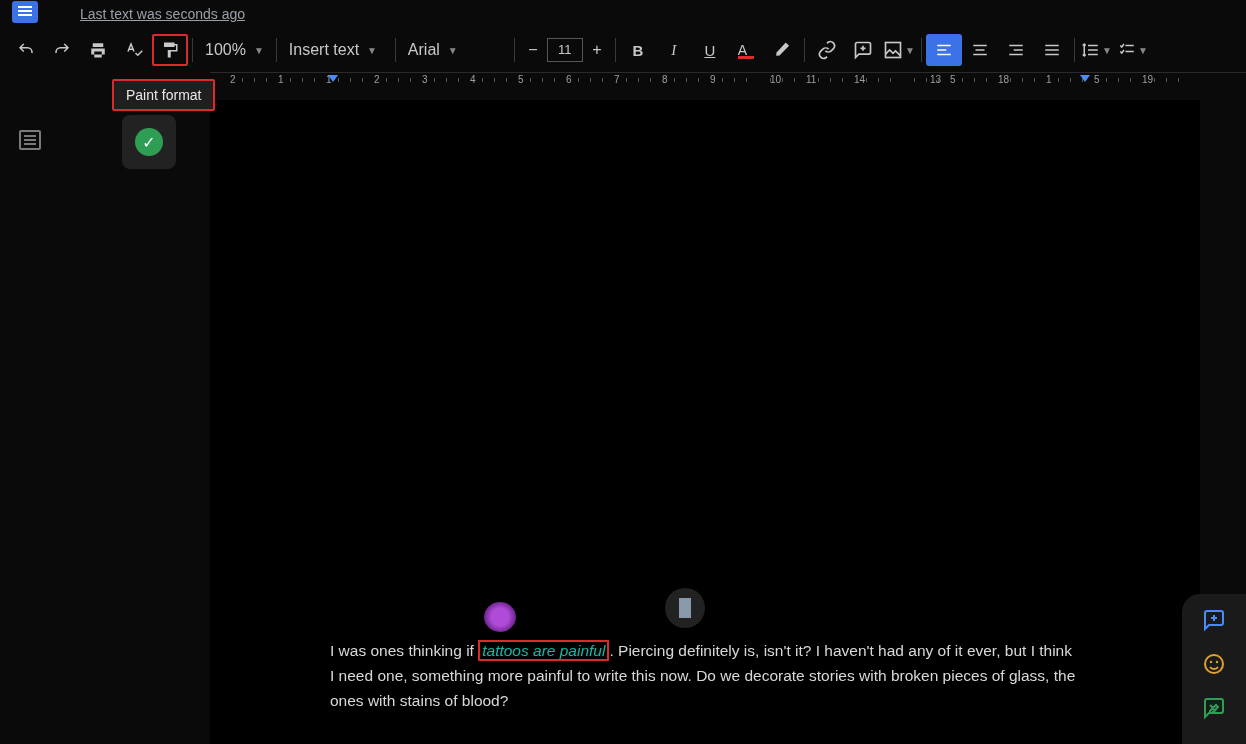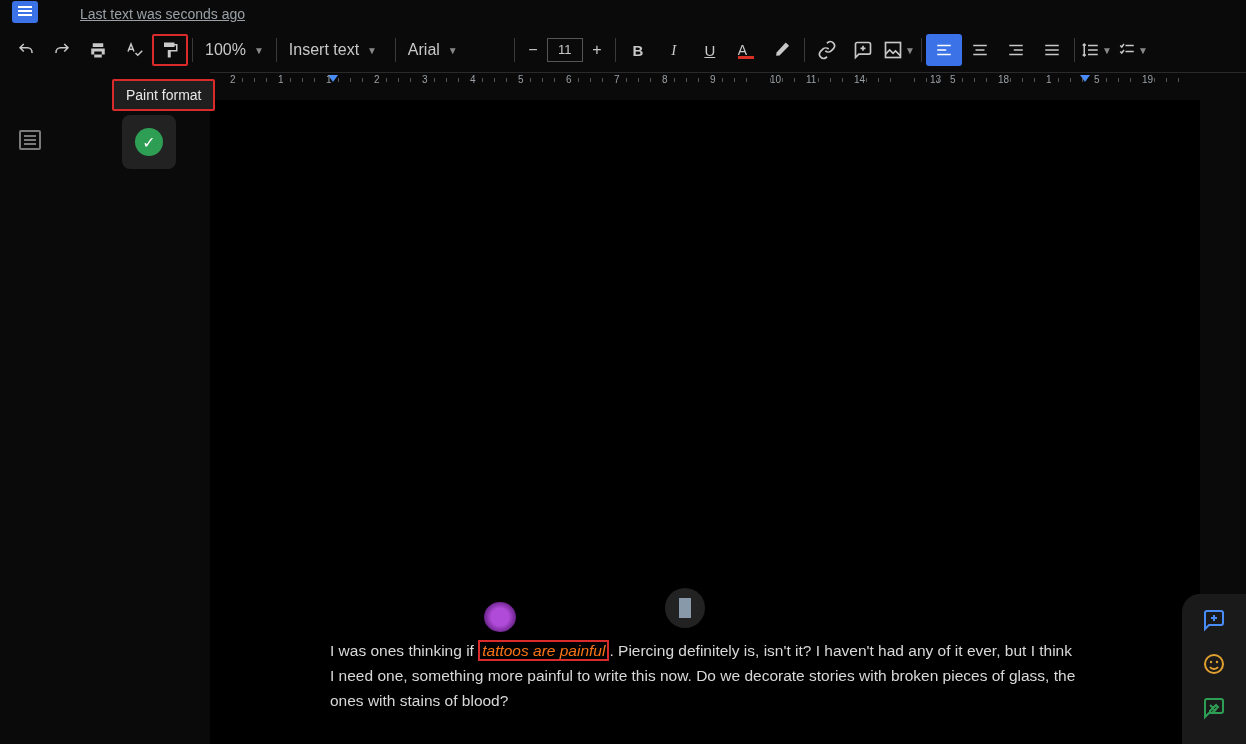--- a/index.html
+++ b/index.html
@@ -193,21 +193,21 @@
     position:absolute;
     top: 538px;
     left: 120px;
     right: 120px;
     font-size: 15.5px;
     line-height: 25px;
     color:#d8d8d8;
   }
   .doc-text .hl {
     font-style: italic;
-    color:#f97316;
+    color:#14b8a6;
     border:2px solid #d92b2b;
     padding: 0 2px;
   }
   .avatar {
     position:absolute;
     border-radius:50%;
   }
   .avatar.a1 {
     width:32px;height:30px;
     top:502px; left:274px;

